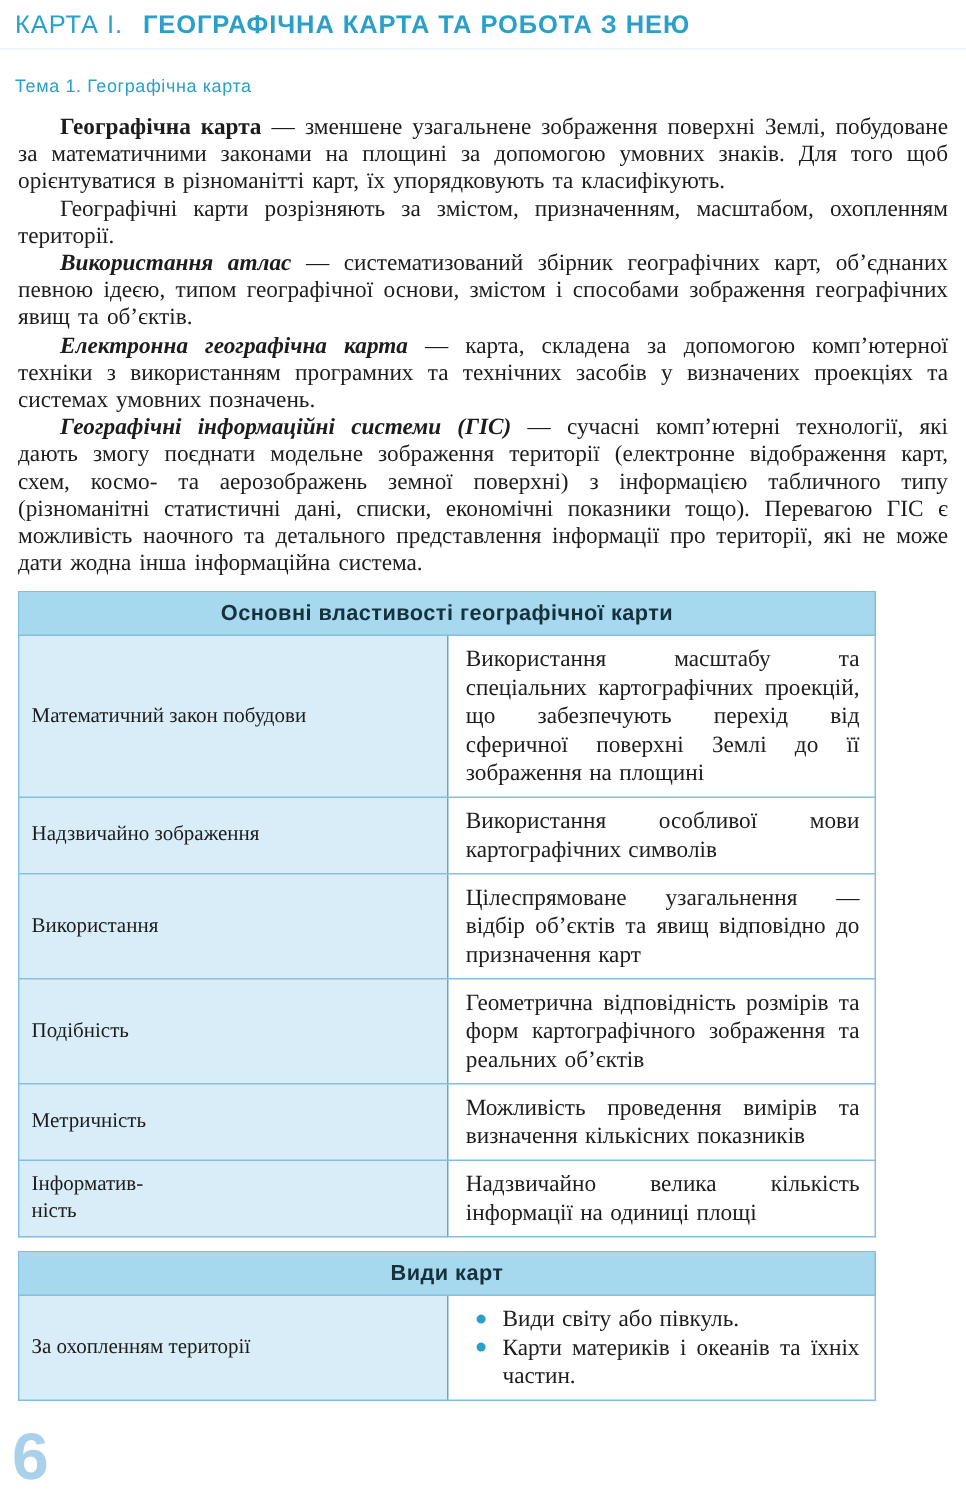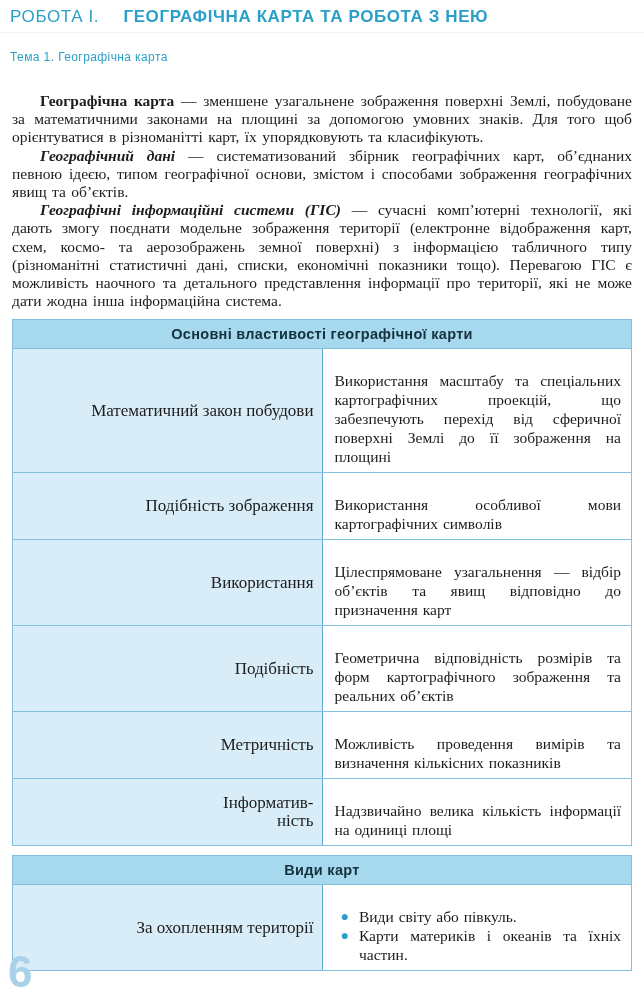--- a/index.html
+++ b/index.html
@@ -17,42 +17,42 @@
   .chapter{
     padding:7px 10px 5px 10px;
     font-family:"Liberation Sans","DejaVu Sans",sans-serif;
     font-size:17px;
     letter-spacing:0.6px;
     color:var(--accent,#2aa0c8);
     border-bottom:1px solid #edf3f6;
     white-space:nowrap;
   }
   .chapter .label{ font-weight:normal; }
-  .chapter .title{ font-weight:bold; margin-left:19px; }
+  .chapter .title{ font-weight:bold; margin-left:8px; }
   .topic{
     padding:17px 10px 0 10px;
     font-family:"Liberation Sans","DejaVu Sans",sans-serif;
     font-size:12px;
     letter-spacing:0.4px;
     color:var(--accent,#2aa0c8);
   }
   
-  .paragraphs{ margin:28px 12px 0 12px; }
+  .paragraphs{ margin:12px 12px 0 12px; }
   .para{
     font-size:15.5px;
     line-height:18.2px;
     text-align:justify;
     text-indent:28px;
     word-spacing:1.5px;
   }
   .para .lead{ font-weight:bold; }
   .para .lead.bold-italic{ font-weight:bold; font-style:italic; }
   
   table.info{
-    width:620px;
+    width:572px;
     margin:9px 12px 0 12px;
     border-collapse:collapse;
     table-layout:fixed;
   }
   table.info th, table.info td{
     border:1px solid var(--border,#82bfe0);
     vertical-align:middle;
   }
   table.info .table-title{
     background:var(--head-bg,#a6d8ee);
@@ -61,32 +61,32 @@
     font-weight:bold;
     color:var(--head-text,#15313e);
     text-align:center;
     padding:6px 4px;
     letter-spacing:0.3px;
   }
   table.info th.rowlabel{
     background:var(--label-bg,#d9edf8);
     width:140px;
     font-weight:normal;
-    font-size:17px;
+    font-size:14px;
     line-height:18px;
-    text-align:right;
+    text-align:left;
     padding:6px 8px;
     white-space:pre-line;
     border-right:1px solid var(--border-strong,#5ea9d2);
   }
   table.info td.rowvalue{
     background:#ffffff;
     font-size:15.5px;
     line-height:19px;
-    padding:22px 10px 6px 12px;
+    padding:6px 10px 6px 12px;
     text-align:justify;
     word-spacing:1px;
   }
   table.info tr + tr th.rowlabel,
   table.info tr + tr td.rowvalue{ border-top:1px solid var(--border-light,#aed7ee); }
   
   ul.bullets{ list-style:none; }
   ul.bullets li{ display:flex; align-items:flex-start; line-height:19px; }
   ul.bullets .bullet{
     color:var(--accent,#2aa0c8);
@@ -104,45 +104,47 @@
     color:var(--pagenum,#a9d2ea);
     line-height:1;
   }
 </style>
 </head>
 <body>
 
 <div class="page" style="--accent: #2aa0c8; --text: #1c1c1c; --page-bg: #ffffff; --head-bg: #a6d8ee; --head-text: #15313e; --label-bg: #d9edf8; --border: #82bfe0; --border-strong: #5ea9d2; --border-light: #aed7ee; --pagenum: #a9d2ea;">
 
   <div class="chapter">
-    <span class="label">РОБОТА І.</span>
+    <span class="label">КАРТА І.</span>
     <span class="title">ГЕОГРАФІЧНА КАРТА ТА РОБОТА З НЕЮ</span>
   </div>
 
   <div class="topic">Тема 1. Географічна карта</div>
 
   <section class="paragraphs">
       <p class="para"><span class="lead bold">Географічна карта</span> — зменшене узагальнене зображення поверхні Землі, побудоване за математичними законами на площині за допомогою умовних знаків. Для того щоб орієнтуватися в різноманітті карт, їх упорядковують та класифікують.</p>
-      <p class="para"><span class="lead bold-italic">Географічний дані</span> — систематизований збірник географічних карт, об’єднаних певною ідеєю, типом географічної основи, змістом і способами зображення географічних явищ та об’єктів.</p>
+      <p class="para">Географічні карти розрізняють за змістом, призначенням, масштабом, охопленням території.</p>
+      <p class="para"><span class="lead bold-italic">Використання атлас</span> — систематизований збірник географічних карт, об’єднаних певною ідеєю, типом географічної основи, змістом і способами зображення географічних явищ та об’єктів.</p>
+      <p class="para"><span class="lead bold-italic">Електронна географічна карта</span> — карта, складена за допомогою комп’ютерної техніки з використанням програмних та технічних засобів у визначених проекціях та системах умовних позначень.</p>
       <p class="para"><span class="lead bold-italic">Географічні інформаційні системи (ГІС)</span> — сучасні комп’ютерні технології, які дають змогу поєднати модельне зображення території (електронне відображення карт, схем, космо- та аерозображень земної поверхні) з інформацією табличного типу (різноманітні статистичні дані, списки, економічні показники тощо). Перевагою ГІС є можливість наочного та детального представлення інформації про території, які не може дати жодна інша інформаційна система.</p>
     </section>
 
   <table class="info">
     <thead>
       <tr>
         <th colspan="2" class="table-title">Основні властивості географічної карти</th>
       </tr>
     </thead>
     <tbody>
         <tr>
           <th class="rowlabel">Математичний закон побудови</th>
           <td class="rowvalue">Використання масштабу та спеціальних картографічних проекцій, що забезпечують перехід від сферичної поверхні Землі до її зображення на площині</td>
         </tr>
         <tr>
-          <th class="rowlabel">Подібність зображення</th>
+          <th class="rowlabel">Надзвичайно зображення</th>
           <td class="rowvalue">Використання особливої мови картографічних символів</td>
         </tr>
         <tr>
           <th class="rowlabel">Використання</th>
           <td class="rowvalue">Цілеспрямоване узагальнення — відбір об’єктів та явищ відповідно до призначення карт</td>
         </tr>
         <tr>
           <th class="rowlabel">Подібність</th>
           <td class="rowvalue">Геометрична відповідність розмірів та форм картографічного зображення та реальних об’єктів</td>
         </tr>

